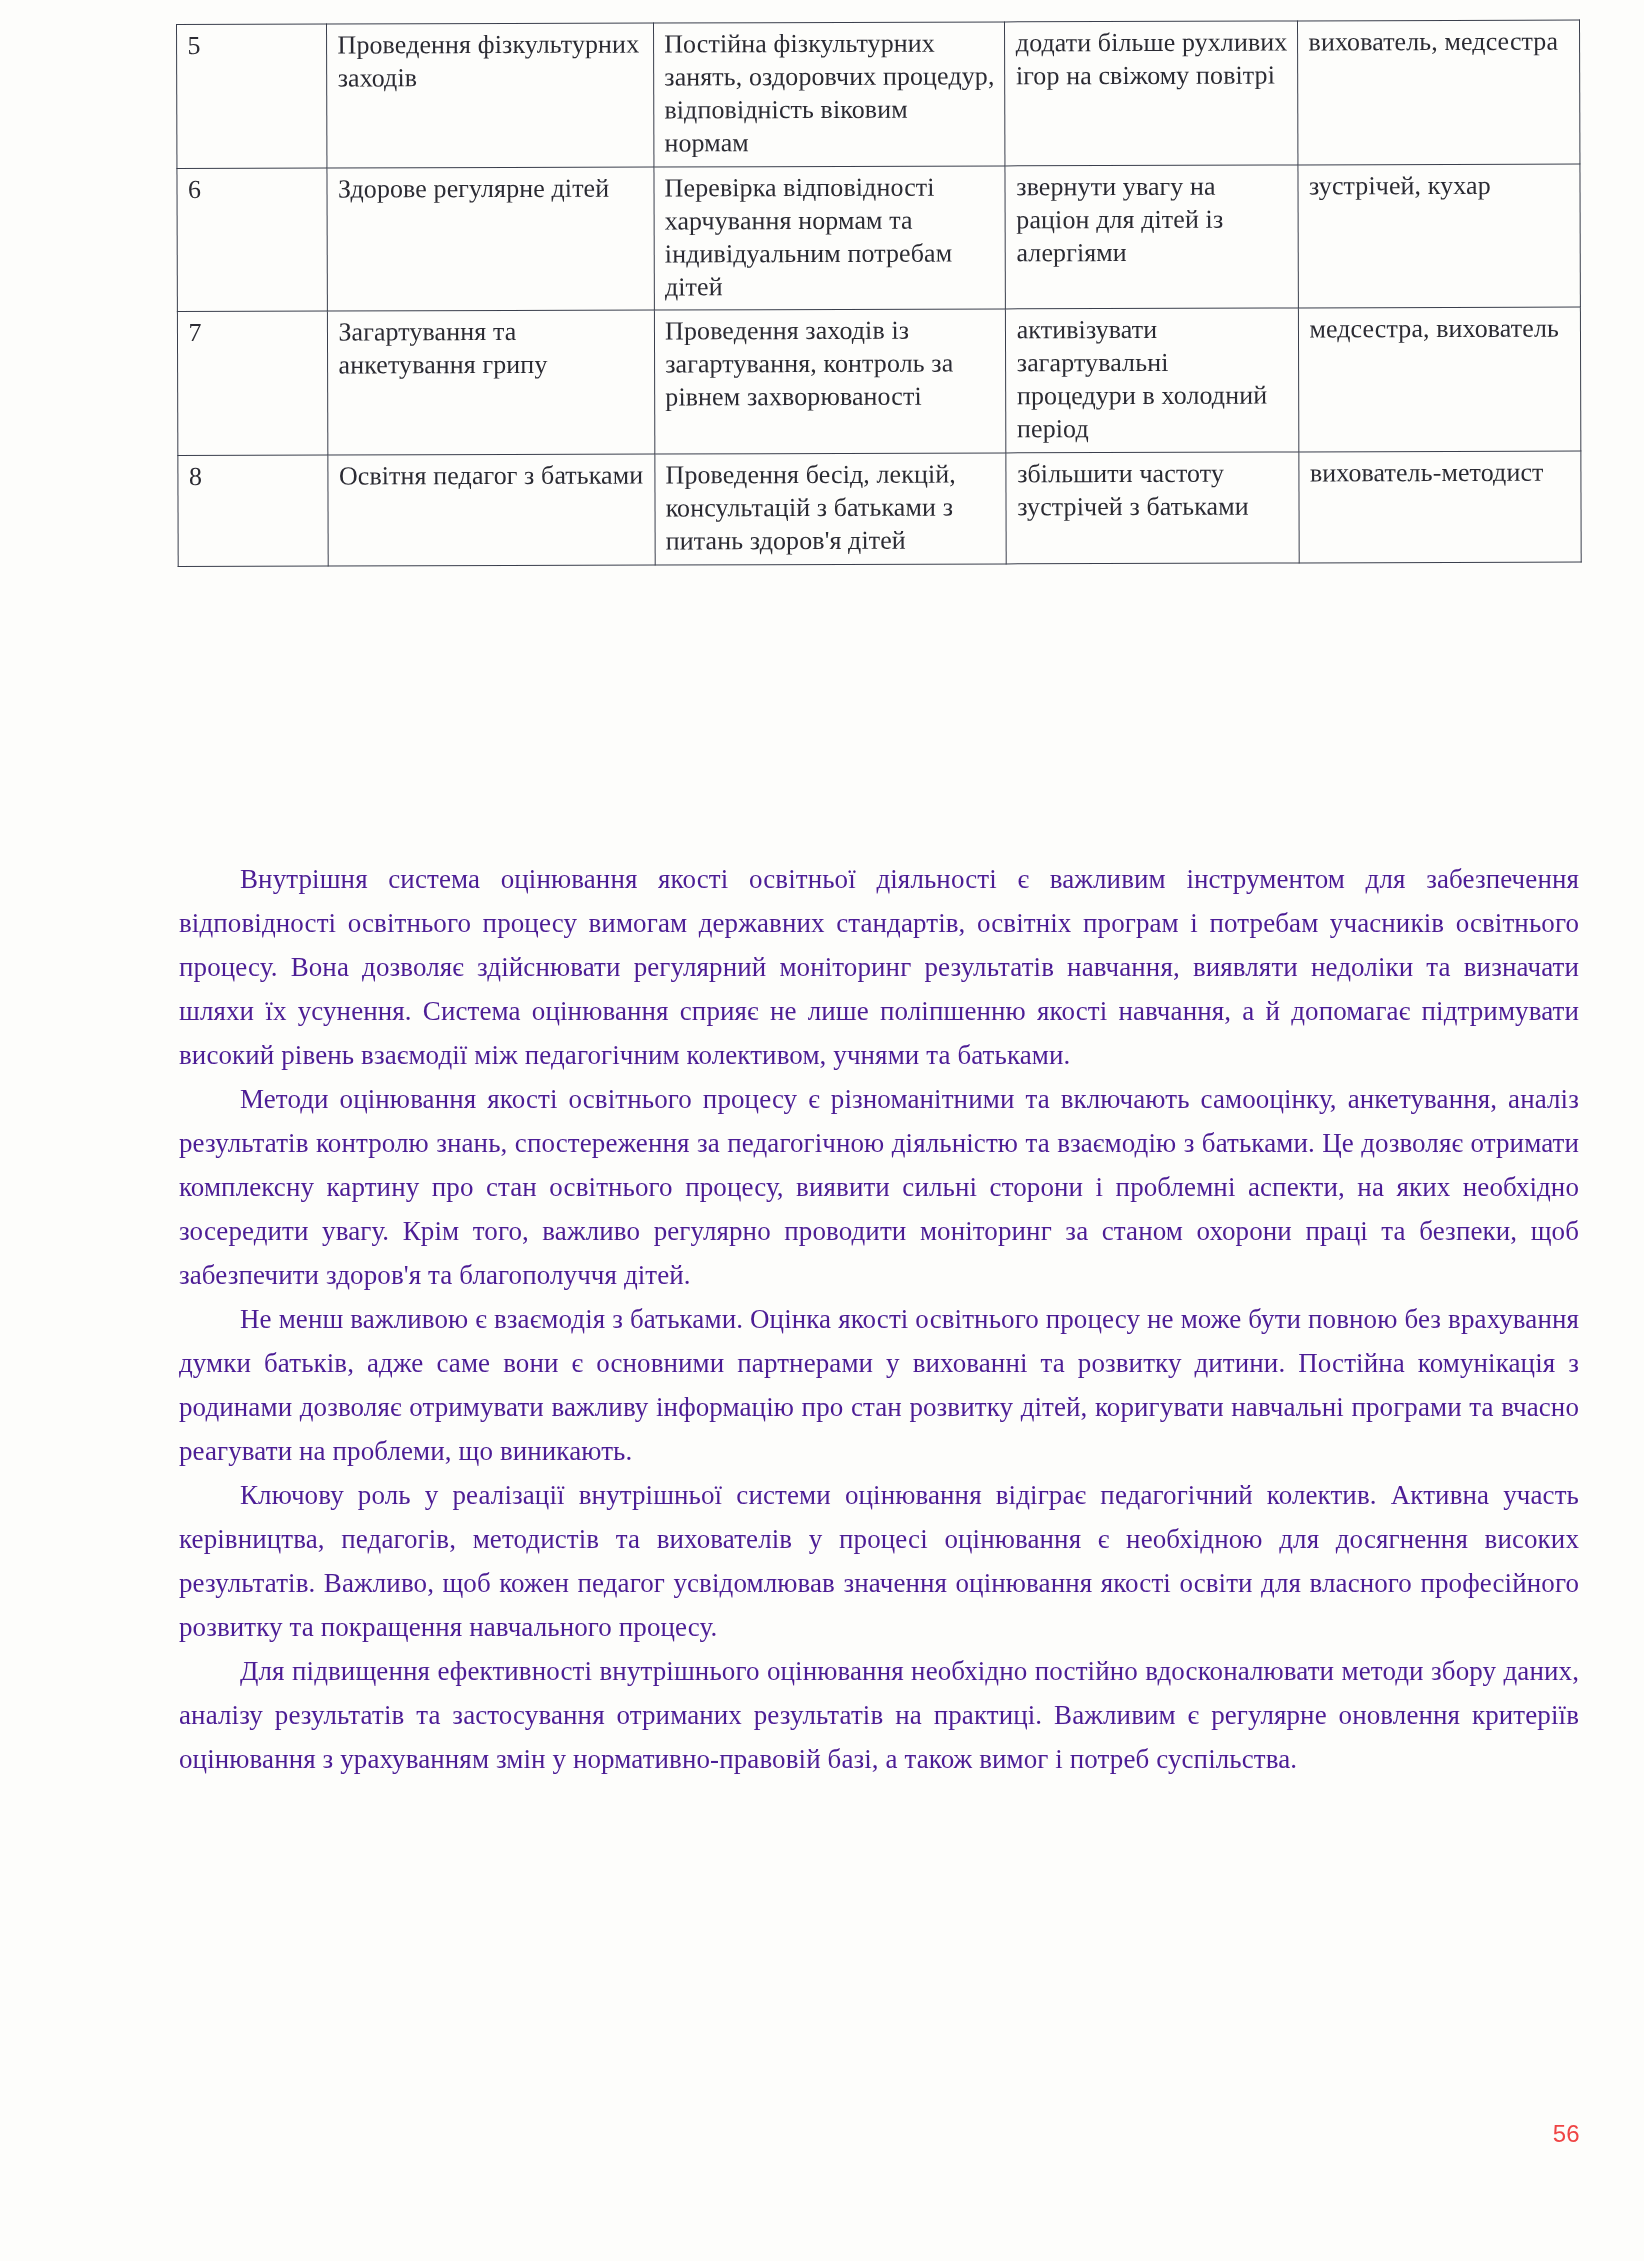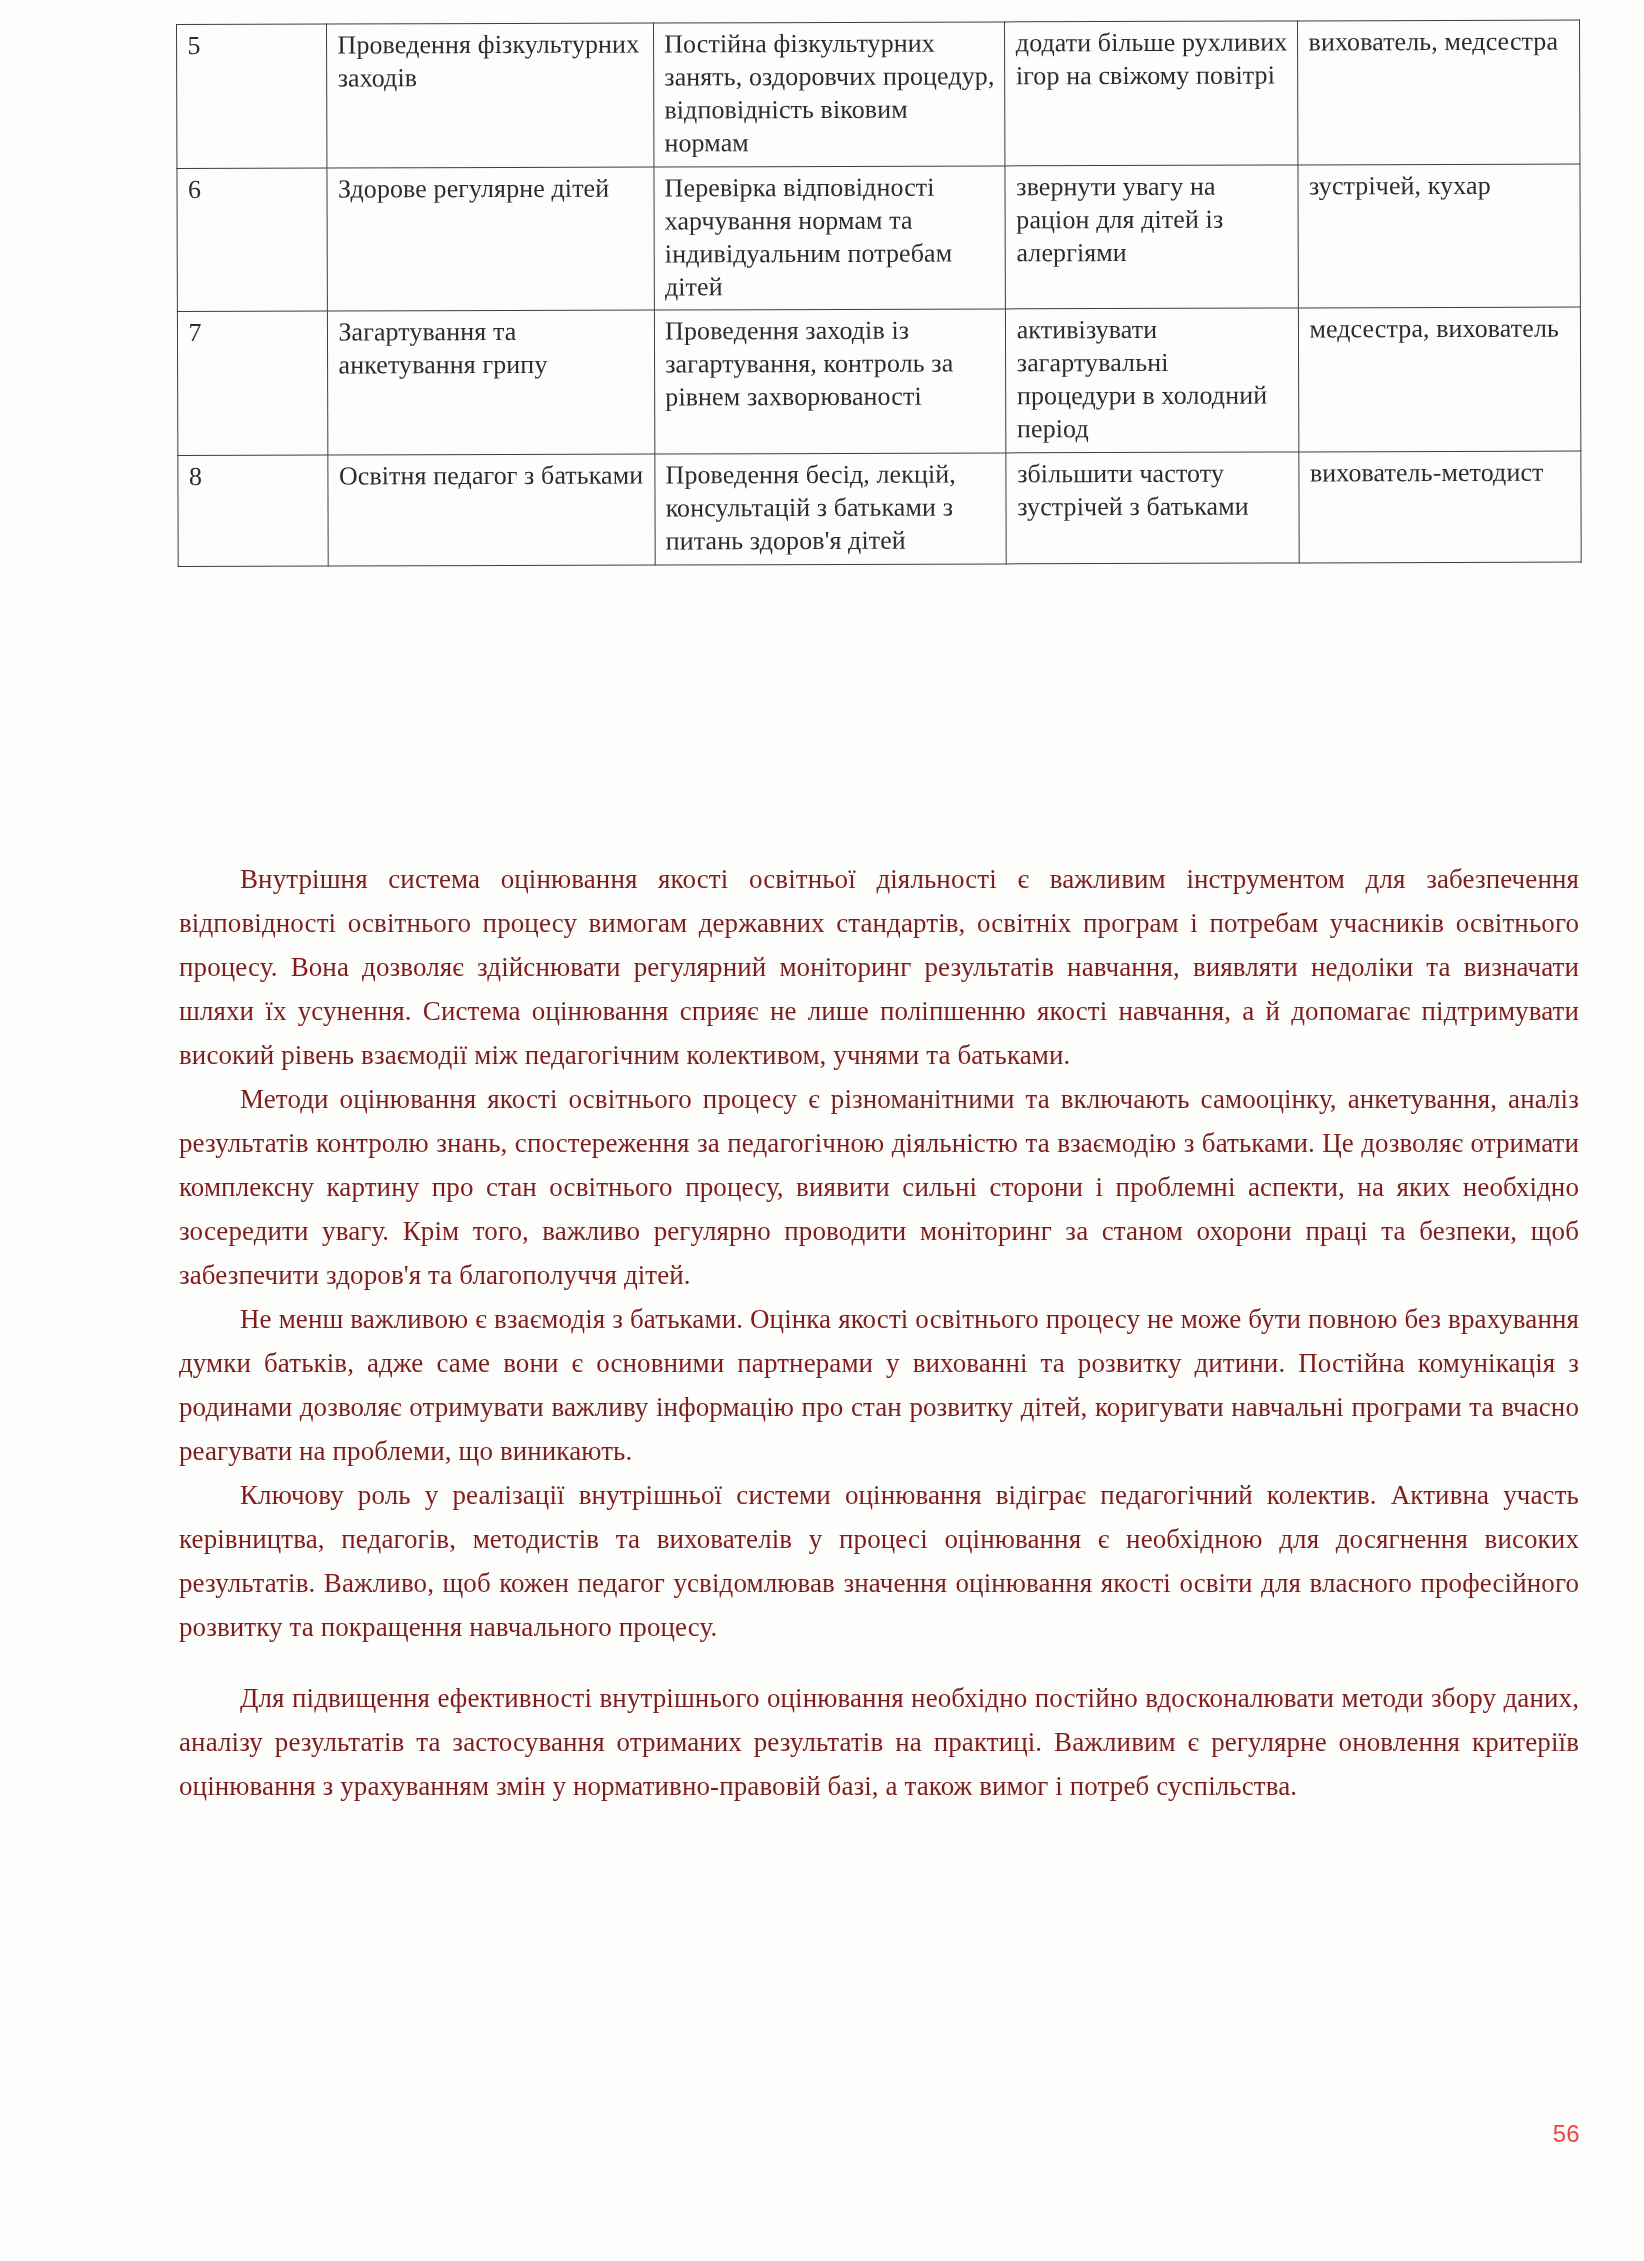--- a/index.html
+++ b/index.html
@@ -67,23 +67,23 @@
     width: 1400px;
   }
   .body-text p {
     margin: 0;
     text-align: justify;
     text-justify: inter-word;
     text-indent: 61px;
     font-size: 27px;
     line-height: 44px;
     letter-spacing: 0.1px;
-    color: #7f1d1d;
+    color: #4c1d95;
   }
-  .body-text p:last-child { text-align: justify; margin-top: 27px; }
+  .body-text p:last-child { text-align: justify; }
 
   
   .page-number {
     position: absolute;
     right: 64px;
     top: 2120px;
     font-family: "Liberation Sans", "DejaVu Sans", sans-serif;
     font-size: 24px;
     color: #ef4444;
     letter-spacing: 0.3px;

